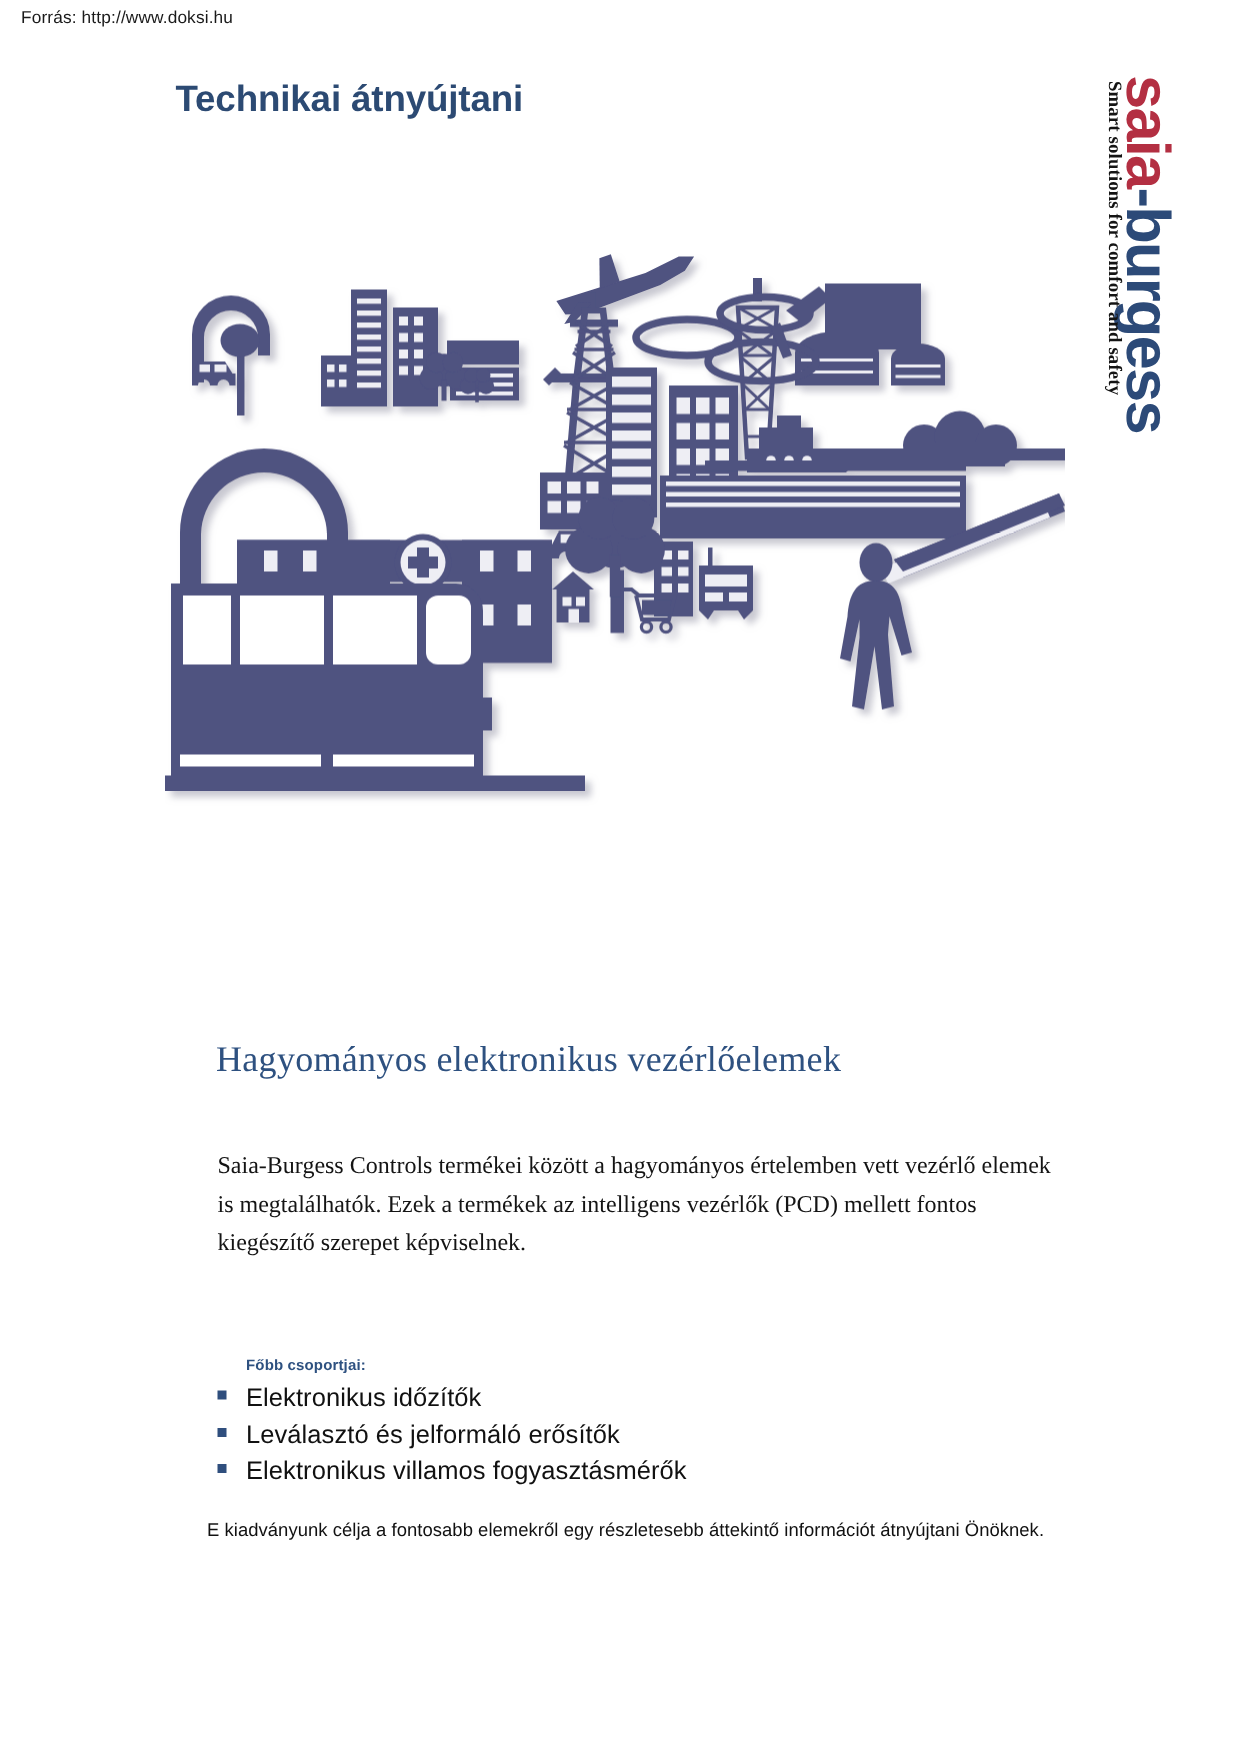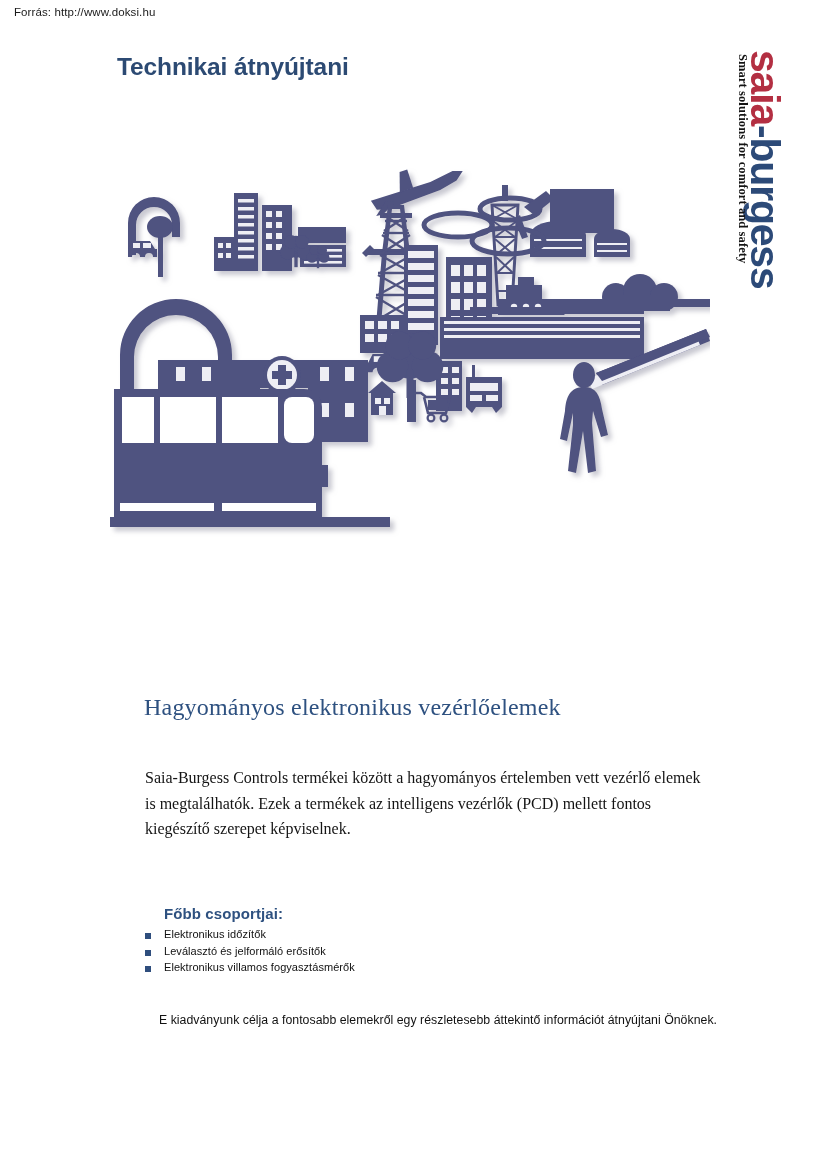--- a/index.html
+++ b/index.html
@@ -98,56 +98,55 @@
   }
 
   
   .groups-block {
     position: absolute;
     left: 145px; top: 905px;
     width: 560px;
   }
   .groups-heading {
     font-family: "Liberation Sans", sans-serif;
-    font-size: 15px;
+    font-size: 10px;
     font-weight: 700;
     color: #2e5180;
     margin: 0 0 6px 19px;
     letter-spacing: 0.1px;
   }
   ul.group-list {
     list-style: none;
     margin: 0; padding: 0;
   }
   ul.group-list li {
     position: relative;
     padding-left: 19px;
     margin-bottom: 4.5px;
     font-family: "Liberation Sans", sans-serif;
-    font-size: 11px;
+    font-size: 17px;
     color: #111111;
     letter-spacing: 0.05px;
   }
   .bullet-sq {
     position: absolute;
     left: 0; top: 5px;
     width: 6px; height: 6px;
     background: #2f4e7d;
   }
 
   .closing-para {
     position: absolute;
     left: 138px; top: 1013px;
     width: 600px;
     font-family: "Liberation Sans", sans-serif;
     font-size: 12.3px;
     color: #111111;
     letter-spacing: 0.03px;
     white-space: nowrap;
-    text-align: center;
   }
 </style>
 </head>
 <body>
 
 <div class="source-line">Forrás: http://www.doksi.hu</div>
 
 <div class="page-title">Technikai átnyújtani</div>
 
 <div class="logo-block">

